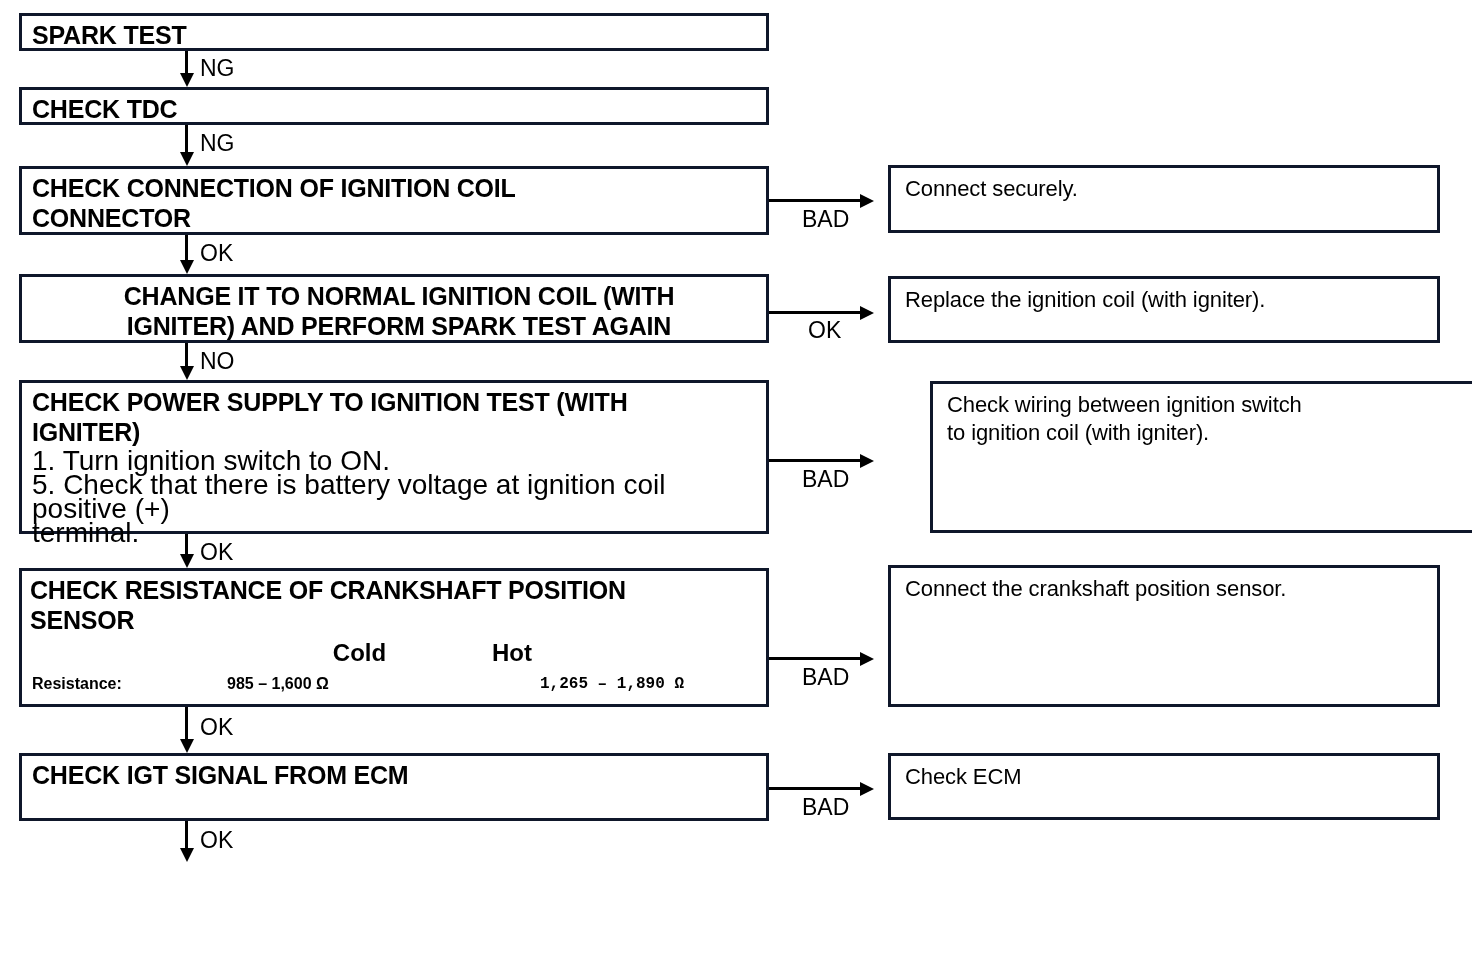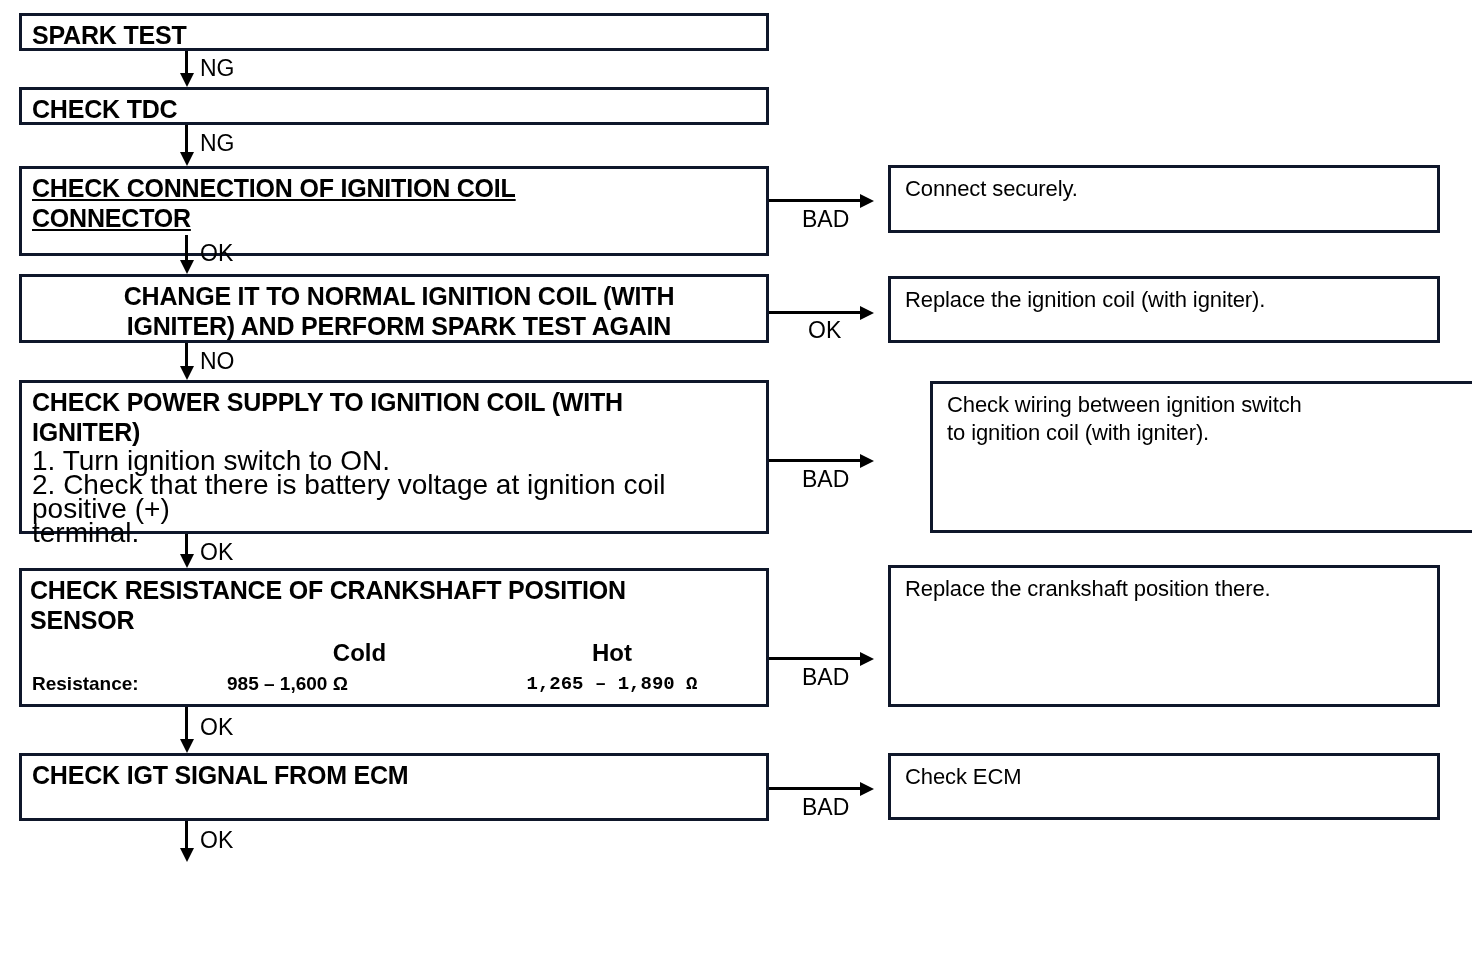--- a/index.html
+++ b/index.html
@@ -60,28 +60,28 @@
     bottom: 4px;
     font-weight: bold;
   }
   .res-head {
     display: flex;
     font-size: 24px;
     line-height: 30px;
   }
   .res-row {
     display: flex;
-    font-size: 19px;
+    font-size: 16px;
     line-height: 32px;
   }
   .c-label { width: 195px; }
   .c-cold  { width: 265px; text-align: left; }
   .c-hot   { width: 240px; text-align: center; font-family: Liberation Mono, monospace; }
   .c-cold-h { width: 265px; text-align: center; }
-  .c-hot-h  { width: 240px; text-align: center; }
+  .c-hot-h  { width: 240px; }
 
   
   .vline {
     position: absolute;
     width: 3px;
     background: #000000;
   }
   .hline {
     position: absolute;
     height: 3px;
@@ -117,36 +117,36 @@
 <div id="canvas">
 
   <div class="box" id="box-0" style="left: 19px; top: 13px; width: 750px; height: 38px;">
     <div class="title">SPARK TEST</div>
   </div>
 
   <div class="box" id="box-1" style="left: 19px; top: 87px; width: 750px; height: 38px;">
     <div class="title">CHECK TDC</div>
   </div>
 
-  <div class="box" id="box-2" style="left: 19px; top: 166px; width: 750px; height: 90px; text-decoration: underline;">
+  <div class="box" id="box-2" style="left: 19px; top: 166px; width: 750px; height: 69px;">
     <div class="title tight">CHECK CONNECTION OF IGNITION COIL
 CONNECTOR</div>
   </div>
 
   <div class="box" id="box-3" style="left: 19px; top: 274px; width: 750px; height: 69px; text-align: center;">
     <div class="title tight">CHANGE IT TO NORMAL IGNITION COIL (WITH
 IGNITER) AND PERFORM SPARK TEST AGAIN</div>
   </div>
 
   <div class="box" id="box-4" style="left: 19px; top: 380px; width: 750px; height: 154px;">
-    <div class="title tight">CHECK POWER SUPPLY TO IGNITION COIL (WITH
+    <div class="title tight">CHECK POWER SUPPLY TO IGNITION TEST (WITH
 IGNITER)</div>
     <div class="steps">
       <div class="step">1. Turn ignition switch to ON.</div>
-      <div class="step">2. Check that there is battery voltage at ignition coil positive (+)
+      <div class="step">5. Check that there is battery voltage at ignition coil positive (+)
       terminal.</div>
     </div>
   </div>
 
   <div class="box" id="box-5" style="left: 19px; top: 568px; width: 750px; height: 139px; padding-left: 8px;">
     <div class="title tight">CHECK RESISTANCE OF CRANKSHAFT POSITION
 SENSOR</div>
     <div class="res-wrap">
       <div class="res-head">
         <div class="c-label"></div>
@@ -173,21 +173,21 @@
   <div class="box right" id="act-1" style="left: 888px; top: 276px; width: 552px; height: 67px;">
     <div class="plain">Replace the ignition coil (with igniter).</div>
   </div>
 
   <div class="box right" id="act-2" style="left: 888px; top: 381px; width: 552px; height: 152px; margin-left: 42px;">
     <div class="plain">Check wiring between ignition switch
 to ignition coil (with igniter).</div>
   </div>
 
   <div class="box right" id="act-3" style="left: 888px; top: 565px; width: 552px; height: 142px;">
-    <div class="plain">Replace the crankshaft position there.</div>
+    <div class="plain">Connect the crankshaft position sensor.</div>
   </div>
 
   <div class="box right" id="act-4" style="left: 888px; top: 753px; width: 552px; height: 67px;">
     <div class="plain">Check ECM</div>
   </div>
 
   <div id="connector-layer">
       <div class="vline" style="left: 185px; top: 51px; height: 25px;"></div>
       <div class="arrow-down" style="left: 179.5px; top: 73px;"></div>
       <div class="elabel" style="left: 200px; top: 55px;">NG</div>

